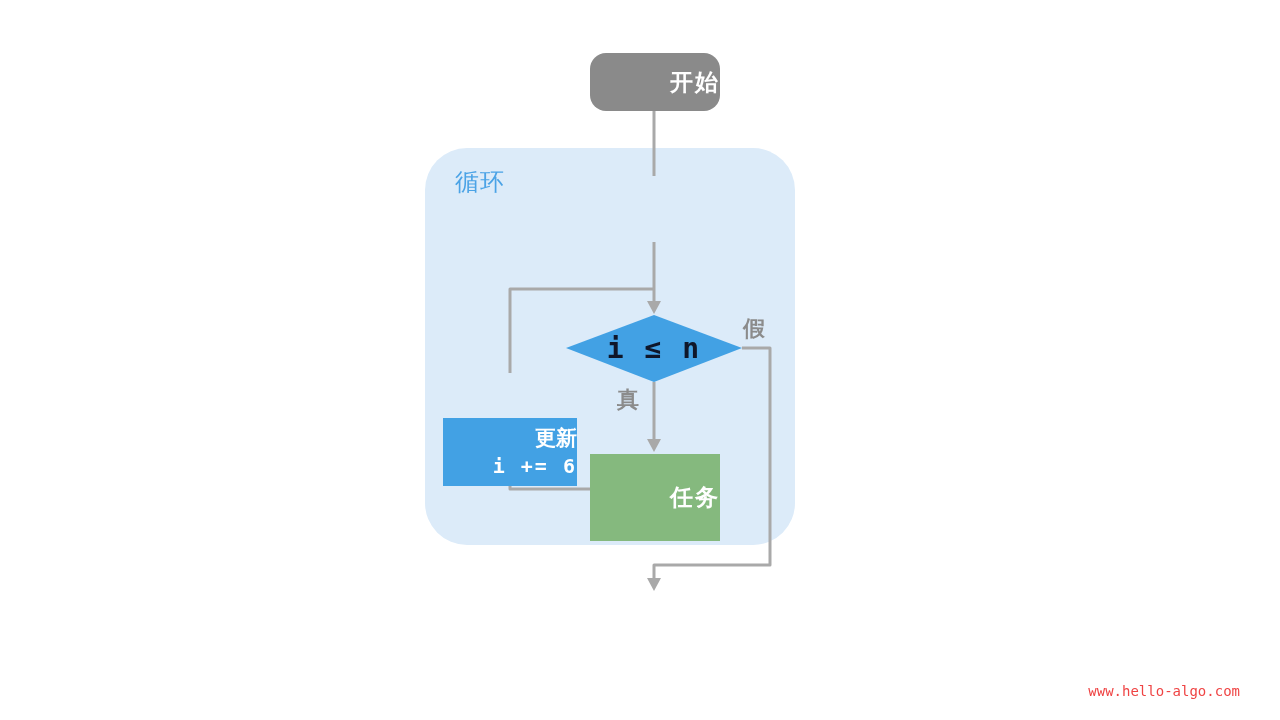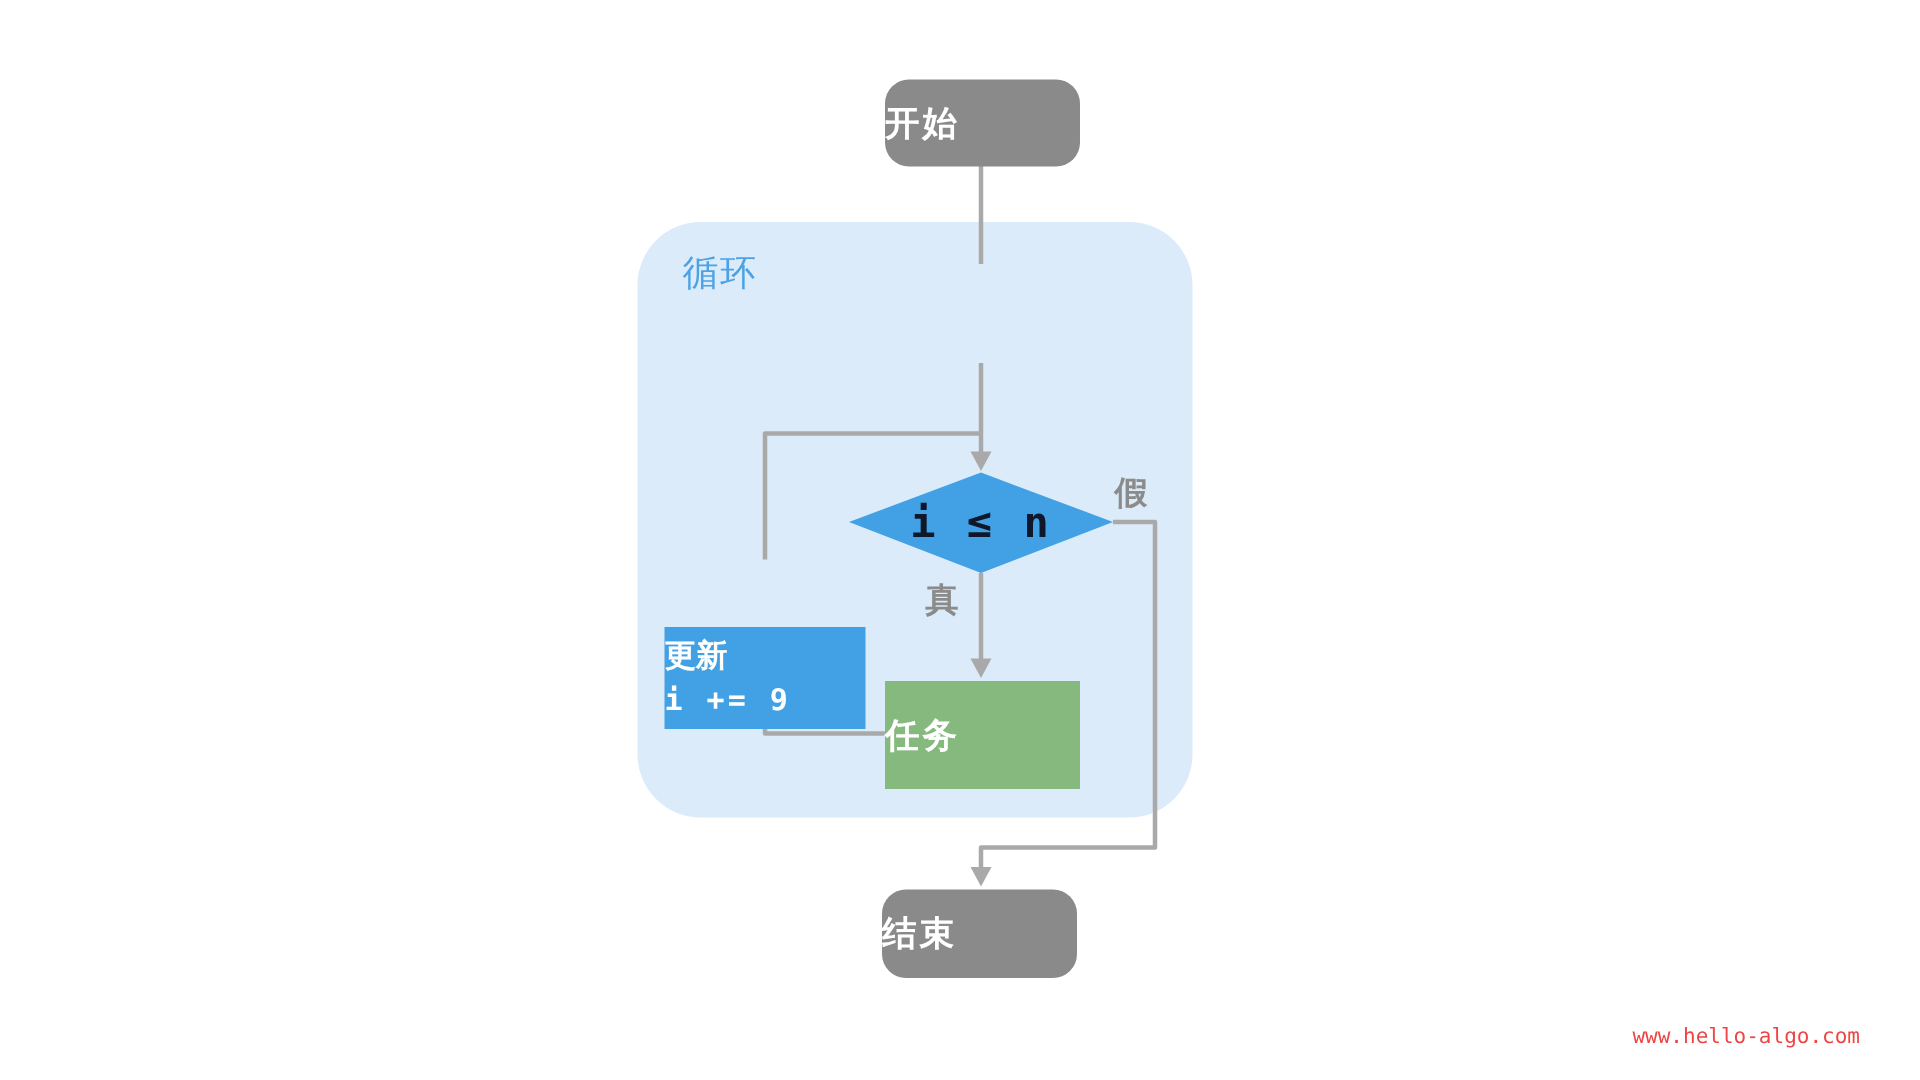--- a/index.html
+++ b/index.html
@@ -42,21 +42,21 @@
     left: 0; top: 0;
     width: 1280px;
     height: 720px;
     z-index: 3;
   }
 
   
   .node {
     display: flex;
     flex-direction: column;
-    align-items: flex-start;
+    align-items: flex-end;
     justify-content: center;
     color: #ffffff;
     z-index: 4;
     box-sizing: border-box;
     text-align: center;
   }
   .terminal {
     background: #8a8a8a;
     border-radius: 16px;
     font-size: 23px;
@@ -79,21 +79,21 @@
   .task {
     background: #85b97e;
     font-size: 23px;
     font-weight: 600;
     letter-spacing: 2px;
   }
 
   .node-start { left: 590px; top: 53px;  width: 130px; height: 58px; }
   .node-init  { left: 588px; top: 174px; width: 134px; height: 68px; }
   .node-update{ left: 443px; top: 372px; width: 134px; height: 68px; margin-top: 46px; }
-  .node-task  { left: 590px; top: 454px; width: 130px; height: 72px; }
+  .node-task  { left: 590px; top: 454px; width: 130px; height: 87px; }
   .node-end   { left: 588px; top: 593px; width: 130px; height: 59px; }
 
   .diamond-label {
     left: 566px;
     top: 315px;
     width: 176px;
     height: 67px;
     display: flex;
     align-items: center;
     justify-content: center;
@@ -158,26 +158,23 @@
   </div>
 
 
   <div class="abs diamond-label">i ≤ n</div>
 
   <div class="abs branch-label label-false">假</div>
   <div class="abs branch-label label-true">真</div>
 
   <div class="abs node process node-update">
     <span>更新</span>
-    <span class="code">i += 9</span>
+    <span class="code">i += 6</span>
   </div>
 
   <div class="abs node task node-task">
     <span>任务</span>
   </div>
 
-  <div class="abs node terminal node-end">
-    <span>结束</span>
-  </div>
 
   <div class="abs watermark">www.hello-algo.com</div>
 
 </div>
 
 </body></html>

